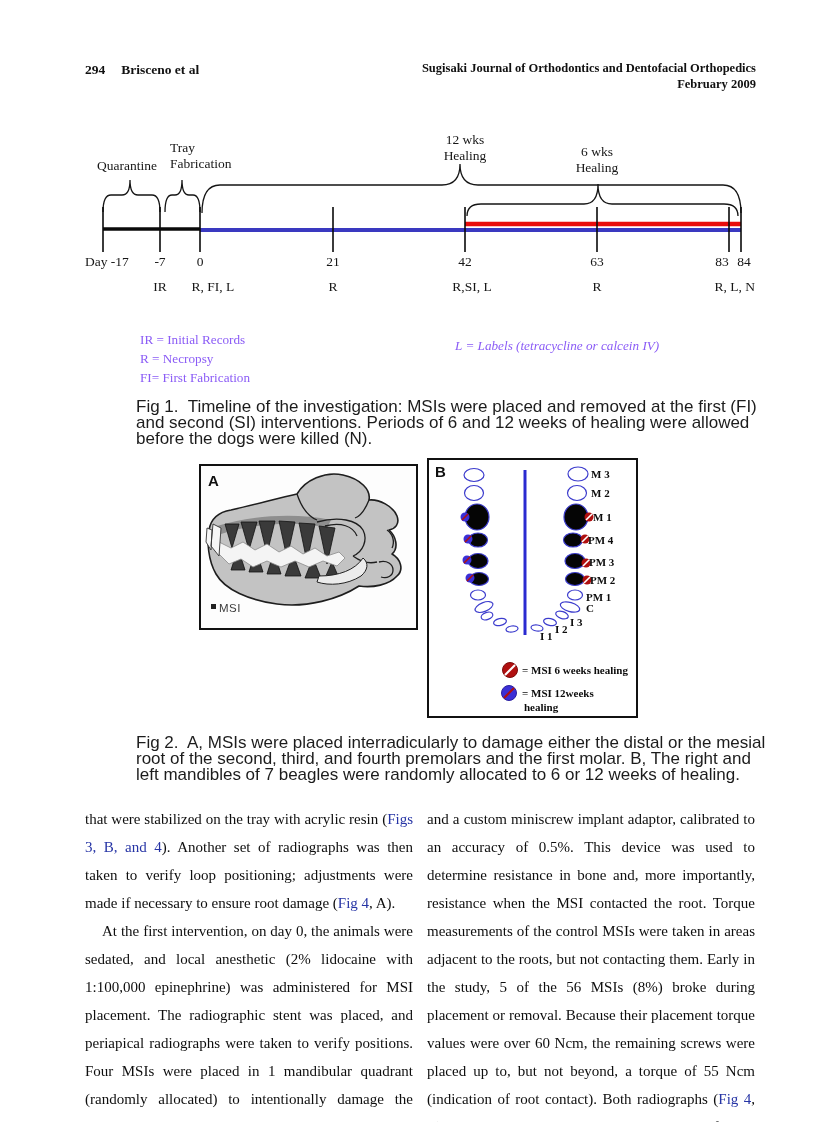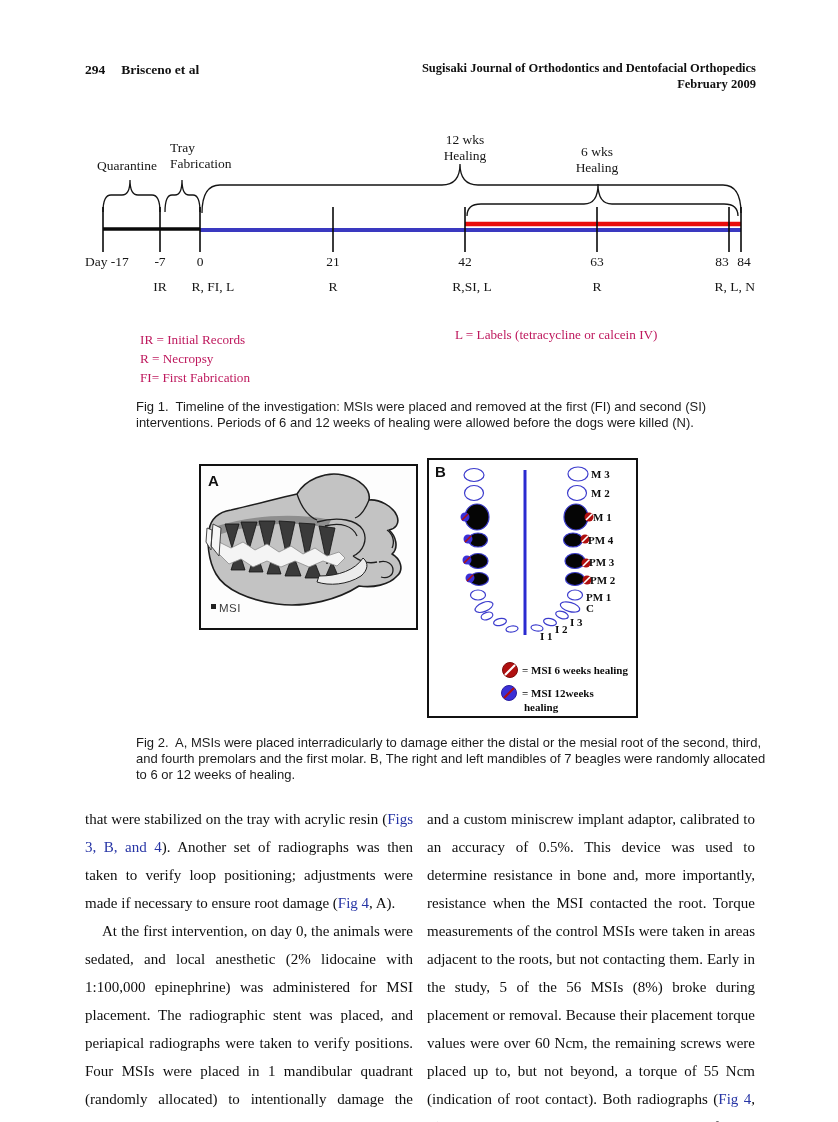--- a/index.html
+++ b/index.html
@@ -6,25 +6,25 @@
   .page{position:relative;width:838px;height:1122px;background:#ffffff;overflow:hidden;
         font-family:"Liberation Serif",serif;color:#111;}
   
   .hdr-left{position:absolute;left:85px;top:62px;font-size:13.5px;font-weight:bold;text-align:right;}
   .hdr-left .pgnum{margin-right:16px;}
   .hdr-right{position:absolute;right:82px;top:60px;text-align:right;font-size:12.5px;
              font-weight:bold;line-height:16px;}
   
   .fig1-svg{position:absolute;left:80px;top:118px;}
   .tl-text{font-family:"Liberation Serif",serif;font-size:13.5px;fill:#161616;}
-  .abbrev-col{position:absolute;font-size:13.2px;line-height:19.2px;color:#be185d;}
+  .abbrev-col{position:absolute;font-size:13.2px;line-height:19.2px;color:#8b5cf6;}
   .abbrev-left{left:140px;top:330px;}
-  .abbrev-right{left:455px;top:325px;}
+  .abbrev-right{left:455px;top:336px;font-style:italic;}
   .caption{position:absolute;left:136px;width:634px;font-family:"Liberation Sans",sans-serif;
-           font-size:13px;line-height:16.2px;color:#1c1c1c;}
+           font-size:17px;line-height:16.2px;color:#1c1c1c;}
   .cap1{top:399px;}
   .cap2{top:735px;}
   
   .panelA{position:absolute;left:199px;top:464px;width:215px;height:162px;border:2px solid #111;background:#fdfdfd;}
   .panelB{position:absolute;left:427px;top:458px;width:207px;height:256px;border:2px solid #111;background:#ffffff;}
   .panel-letter{font-family:"Liberation Sans",sans-serif;font-weight:bold;font-size:15px;fill:#101010;}
   .pb-label{font-family:"Liberation Serif",serif;font-weight:bold;font-size:11px;fill:#0c0c0c;}
   .msi-label{font-family:"Liberation Sans",sans-serif;font-size:11.5px;fill:#3c3c3c;letter-spacing:.5px;}
   
   .bodycol{position:absolute;top:805px;width:328px;font-size:15px;line-height:28px;

